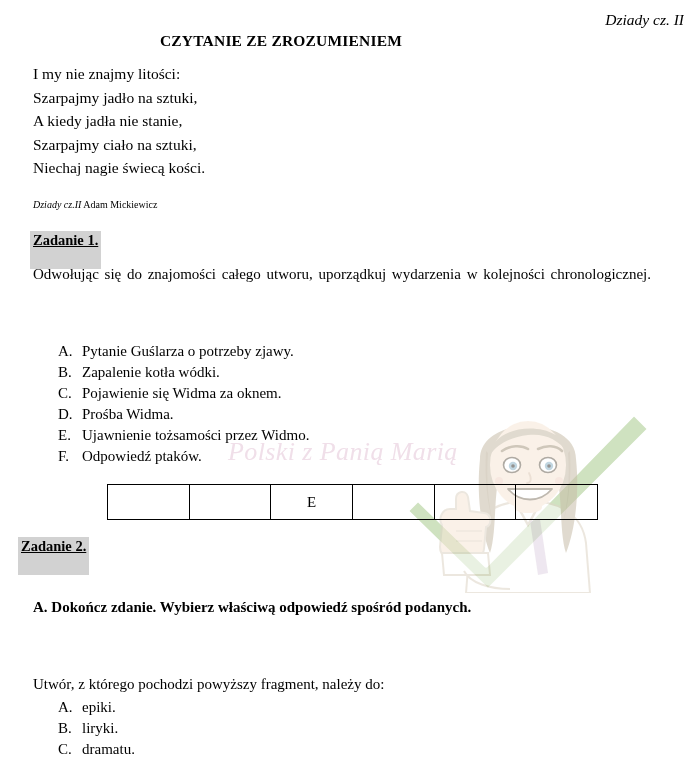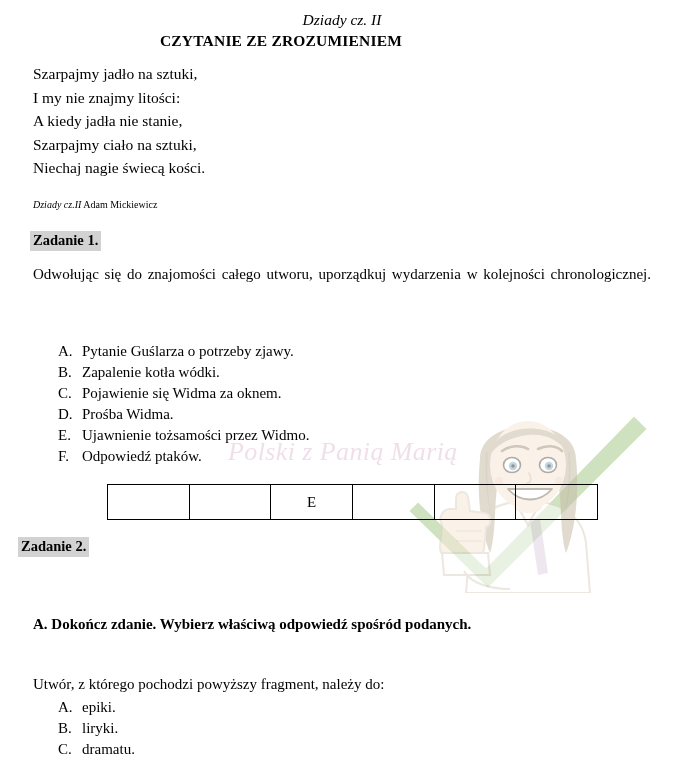--- a/index.html
+++ b/index.html
@@ -50,21 +50,21 @@
     width: 286px;
     height: 200px;
   }
 
   
   .title-line1 {
     position: absolute;
     left: 0;
     top: 11px;
     width: 684px;
-    text-align: center;
+    text-align: right;
     font-style: italic;
     font-size: 15.5px;
   }
   .title-line2 {
     position: absolute;
     left: 0;
     top: 32px;
     width: 562px;
     text-align: center;
     font-weight: bold;
@@ -90,21 +90,22 @@
     white-space: nowrap;
   }
   .attribution .work { font-style: italic; }
 
   
   .task-label {
     position: absolute;
     font-weight: bold;
     font-size: 14.5px;
     background: #d2d2d2;
-    padding: 1px 3px 2px 3px;
+    padding: 1px 3px 20px 3px;
+    text-decoration: underline;
   }
   #task1-label { left: 30px; top: 231px; }
   #task2-label { left: 18px; top: 537px; }
 
   
   .instruction {
     position: absolute;
     left: 33px;
     top: 263px;
     width: 618px;
@@ -160,21 +161,21 @@
     align-items: center;
     justify-content: center;
     font-size: 15px;
   }
   .answer-cell:last-child { border-right: none; }
 
   
   .subinstruction {
     position: absolute;
     left: 33px;
-    top: 616px;
+    top: 599px;
     font-weight: bold;
     font-size: 15px;
     white-space: nowrap;
   }
   .lead-in {
     position: absolute;
     left: 33px;
     top: 659px;
     font-size: 15px;
     white-space: nowrap;
@@ -243,22 +244,22 @@
 
         <path d="M66 178 C72 190 92 196 112 196" fill="none" stroke="#ded5c6" stroke-width="2"></path>
       </g>
     </svg>
   </div>
 
   <div class="title-line1">Dziady cz. II</div>
   <div class="title-line2">CZYTANIE ZE ZROZUMIENIEM</div>
 
   <div class="poem">
+    <div>I my nie znajmy litości:</div>
     <div>Szarpajmy jadło na sztuki,</div>
-    <div>I my nie znajmy litości:</div>
     <div>A kiedy jadła nie stanie,</div>
     <div>Szarpajmy ciało na sztuki,</div>
     <div>Niechaj nagie świecą kości.</div>
   </div>
 
   <div class="attribution">
     <span class="work">Dziady cz.II</span>
     <span>Adam Mickiewicz</span>
   </div>
 

